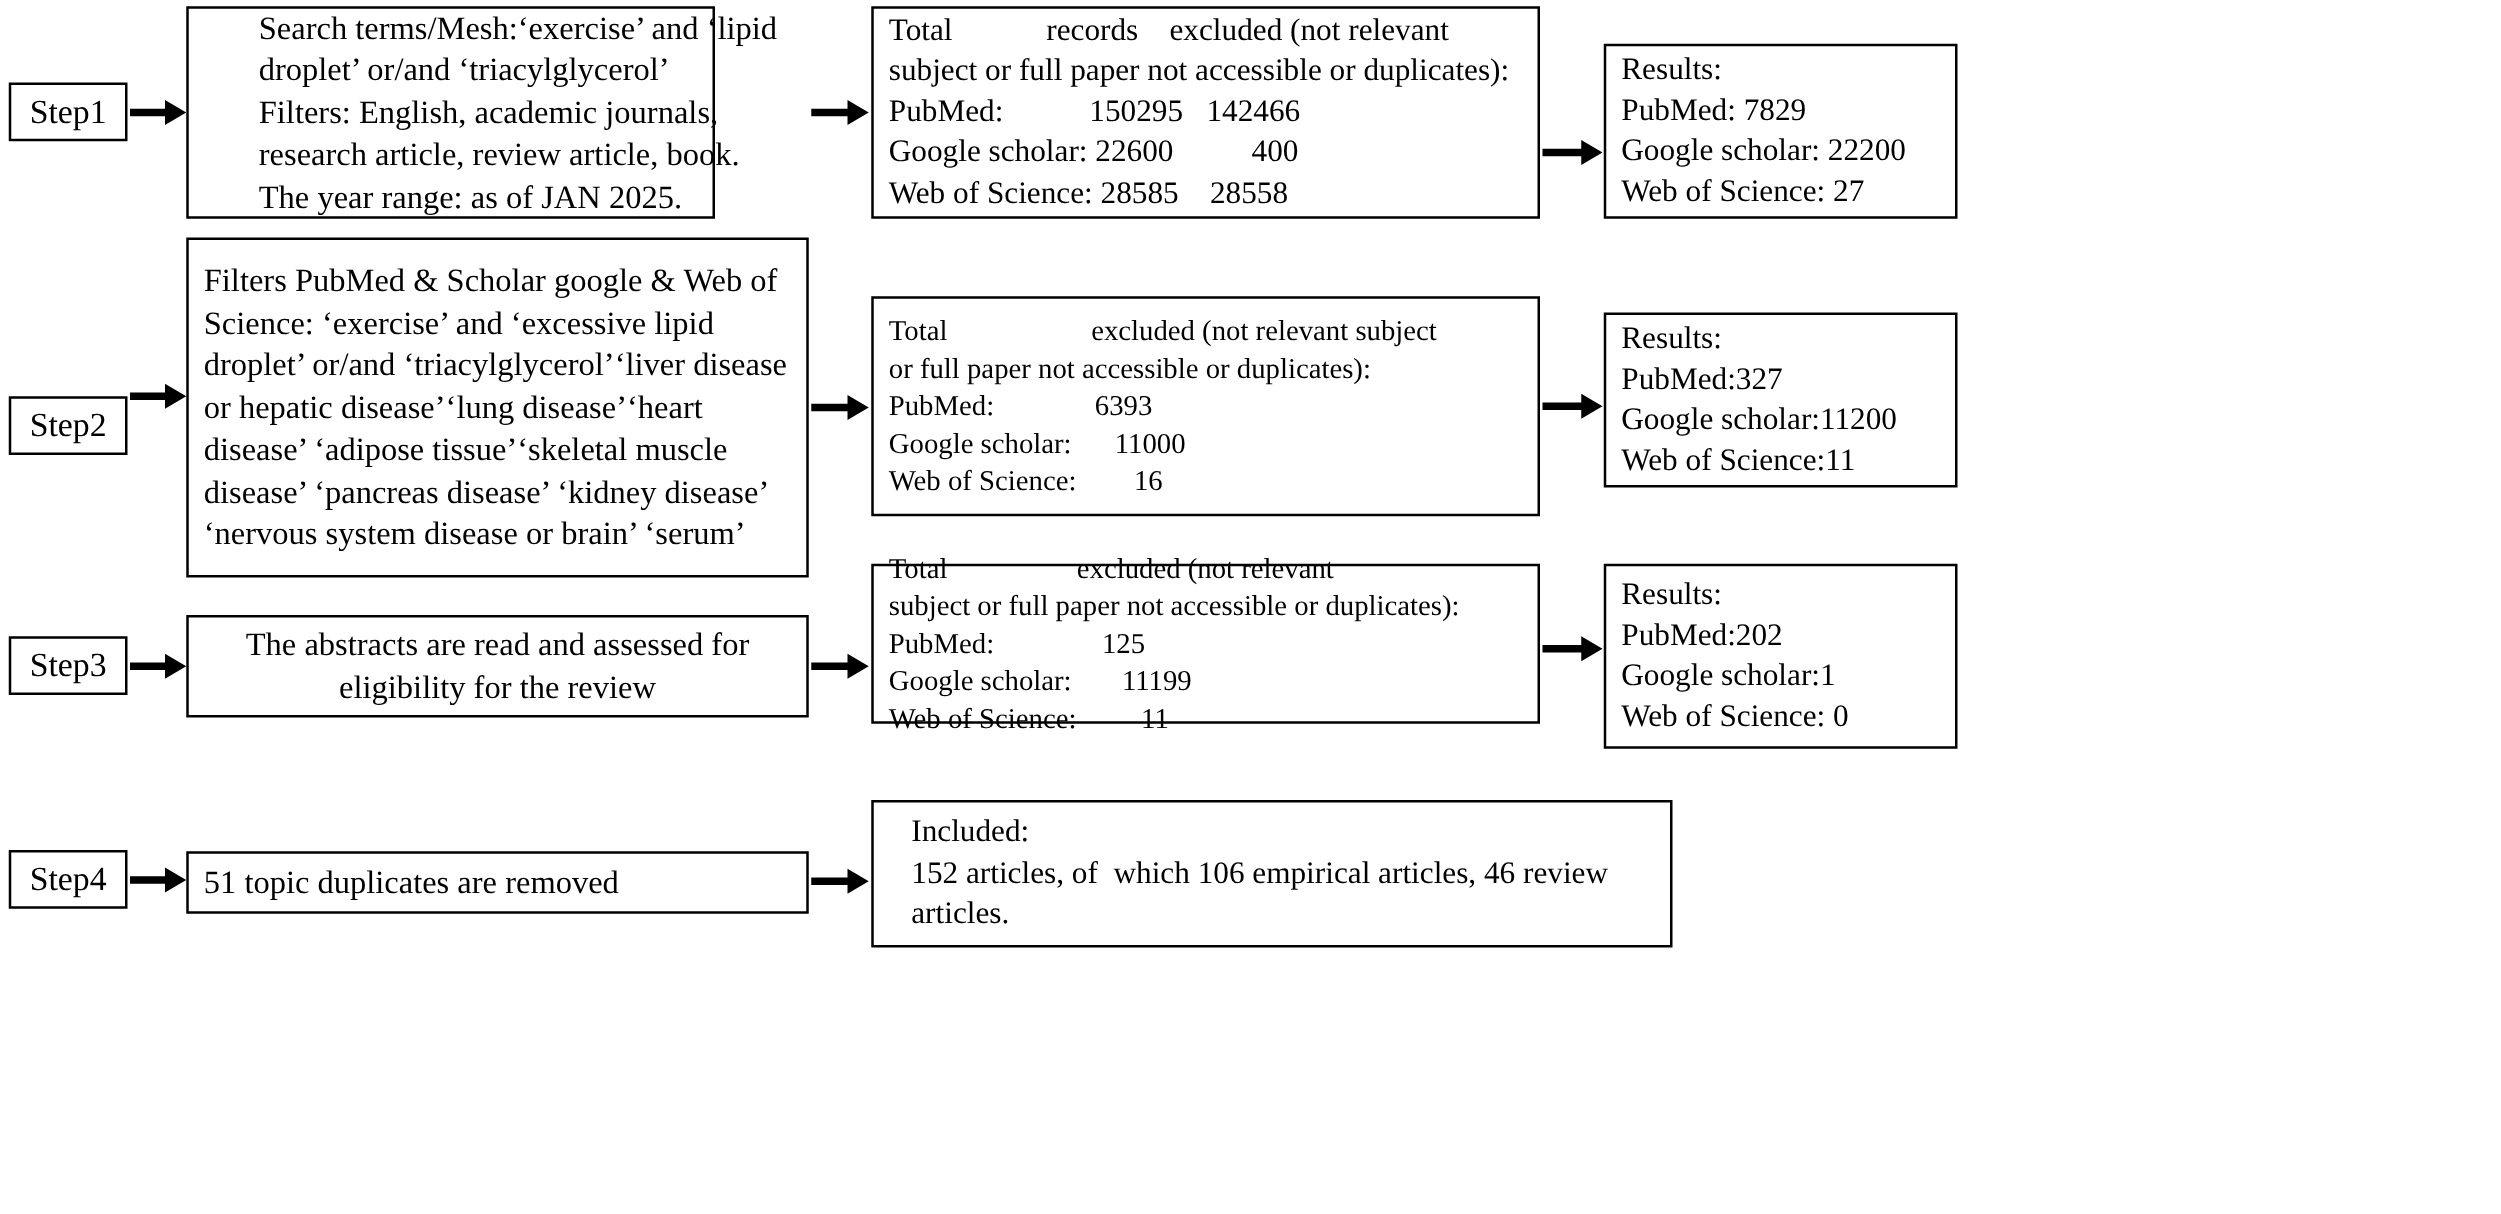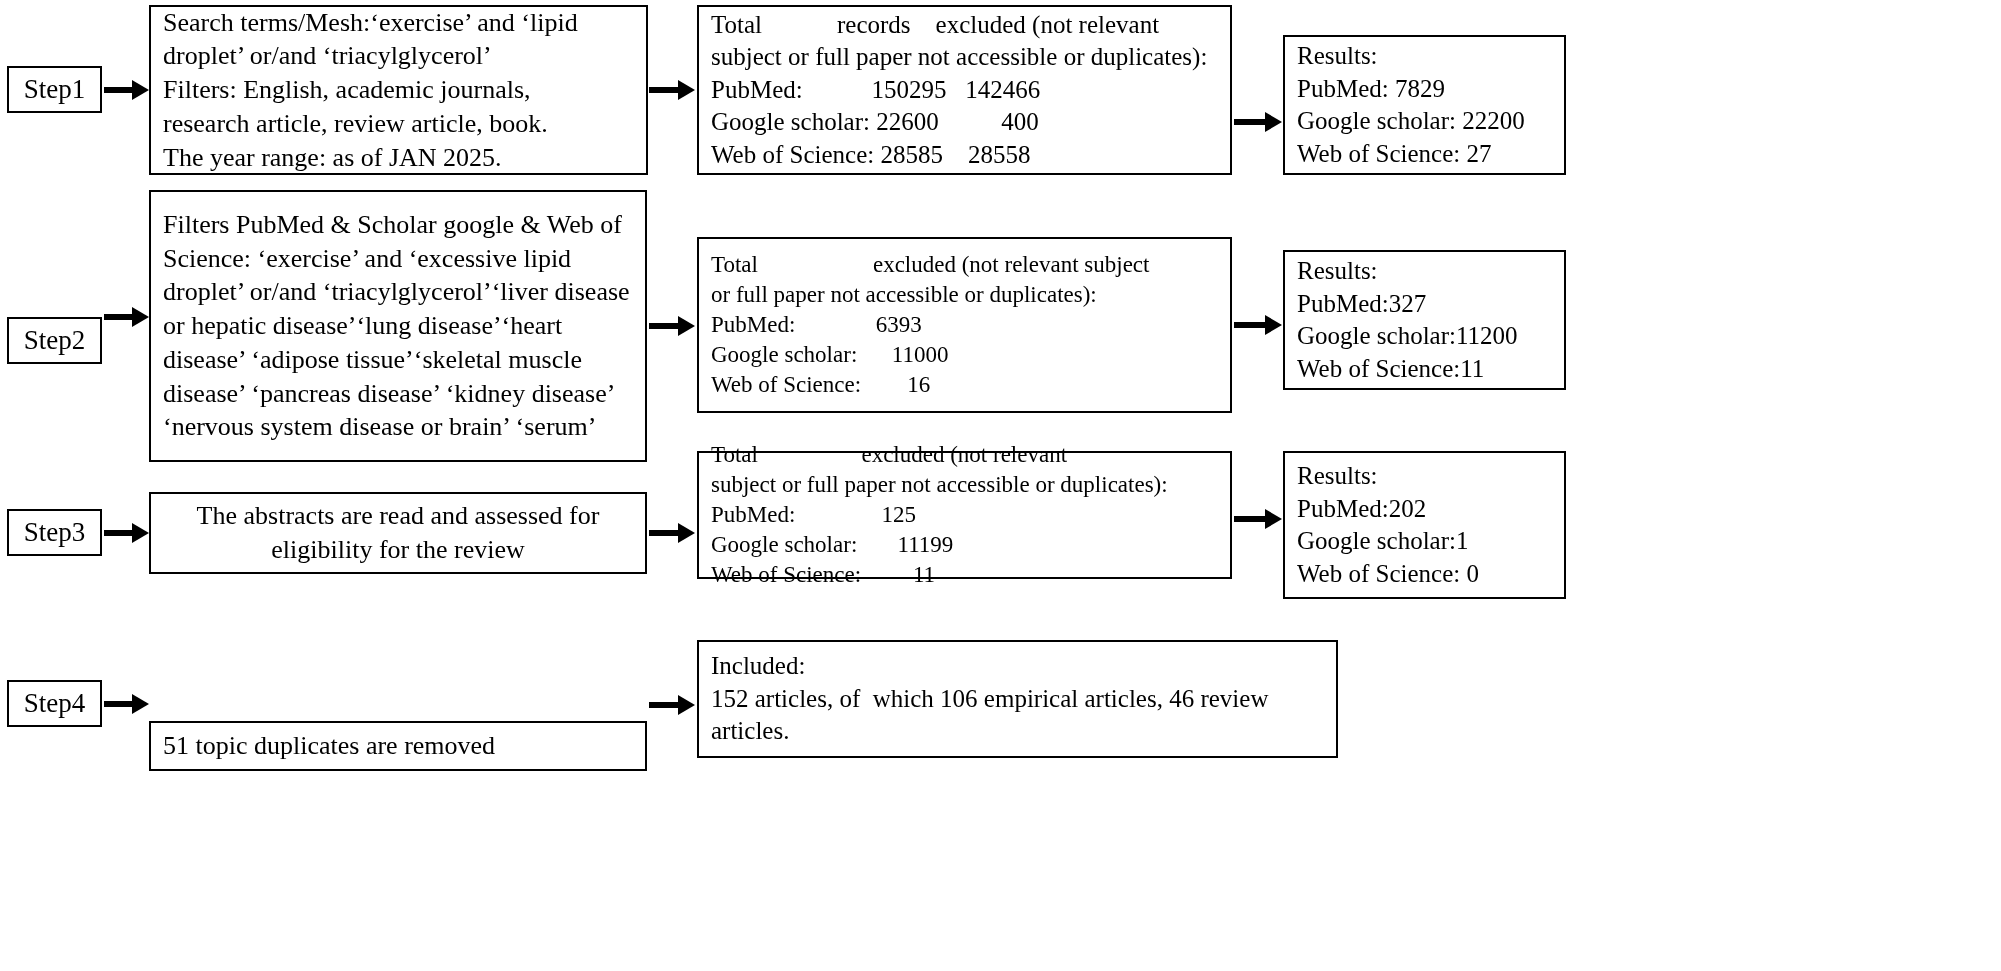--- a/index.html
+++ b/index.html
@@ -80,21 +80,21 @@
 
   <div class="step-box" style="left:7px; top:66px; width:95px; height:47px;">
     <span>Step1</span>
   </div>
 
   <div class="arrow" style="left:104px; top:90px; width:45px;">
     <div class="shaft" style="width:30px;"></div>
     <div class="head" style="left:28px;"></div>
   </div>
 
-  <div class="box" style="left:149px; top:5px; width:499px; height:170px;">
+  <div class="box" style="left:149px; top:5px; width:423px; height:170px;padding-left:44px;">
     <div class="inner">
       <span class="line fs-lg">Search terms/Mesh:‘exercise’ and ‘lipid</span>
       <span class="line fs-lg">droplet’ or/and ‘triacylglycerol’</span>
       <span class="line fs-lg">Filters: English, academic journals,</span>
       <span class="line fs-lg">research article, review article, book.</span>
       <span class="line fs-lg">The year range: as of JAN 2025.</span>
     </div>
   </div>
 
   <div class="arrow" style="left:649px; top:90px; width:46px;">
@@ -223,32 +223,32 @@
 
   <div class="step-box" style="left:7px; top:680px; width:95px; height:47px;">
     <span>Step4</span>
   </div>
 
   <div class="arrow" style="left:104px; top:704px; width:45px;">
     <div class="shaft" style="width:30px;"></div>
     <div class="head" style="left:28px;"></div>
   </div>
 
-  <div class="box" style="left:149px; top:681px; width:498px; height:50px;margin-top:40px;">
+  <div class="box" style="left:149px; top:681px; width:498px; height:50px;">
     <div class="inner">
       <span class="line fs-lg">51 topic duplicates are removed</span>
     </div>
   </div>
 
   <div class="arrow" style="left:649px; top:705px; width:46px;">
     <div class="shaft" style="width:31px;"></div>
     <div class="head" style="left:29px;"></div>
   </div>
 
-  <div class="box" style="left:697px; top:640px; width:641px; height:118px;">
+  <div class="box" style="left:697px; top:640px; width:641px; height:118px;padding-left:18px;">
     <div class="inner">
       <span class="line fs-md">Included:</span>
       <span class="line fs-md">152 articles, of  which 106 empirical articles, 46 review</span>
       <span class="line fs-md">articles.</span>
     </div>
   </div>
 
 </div>
 
 </body></html>

